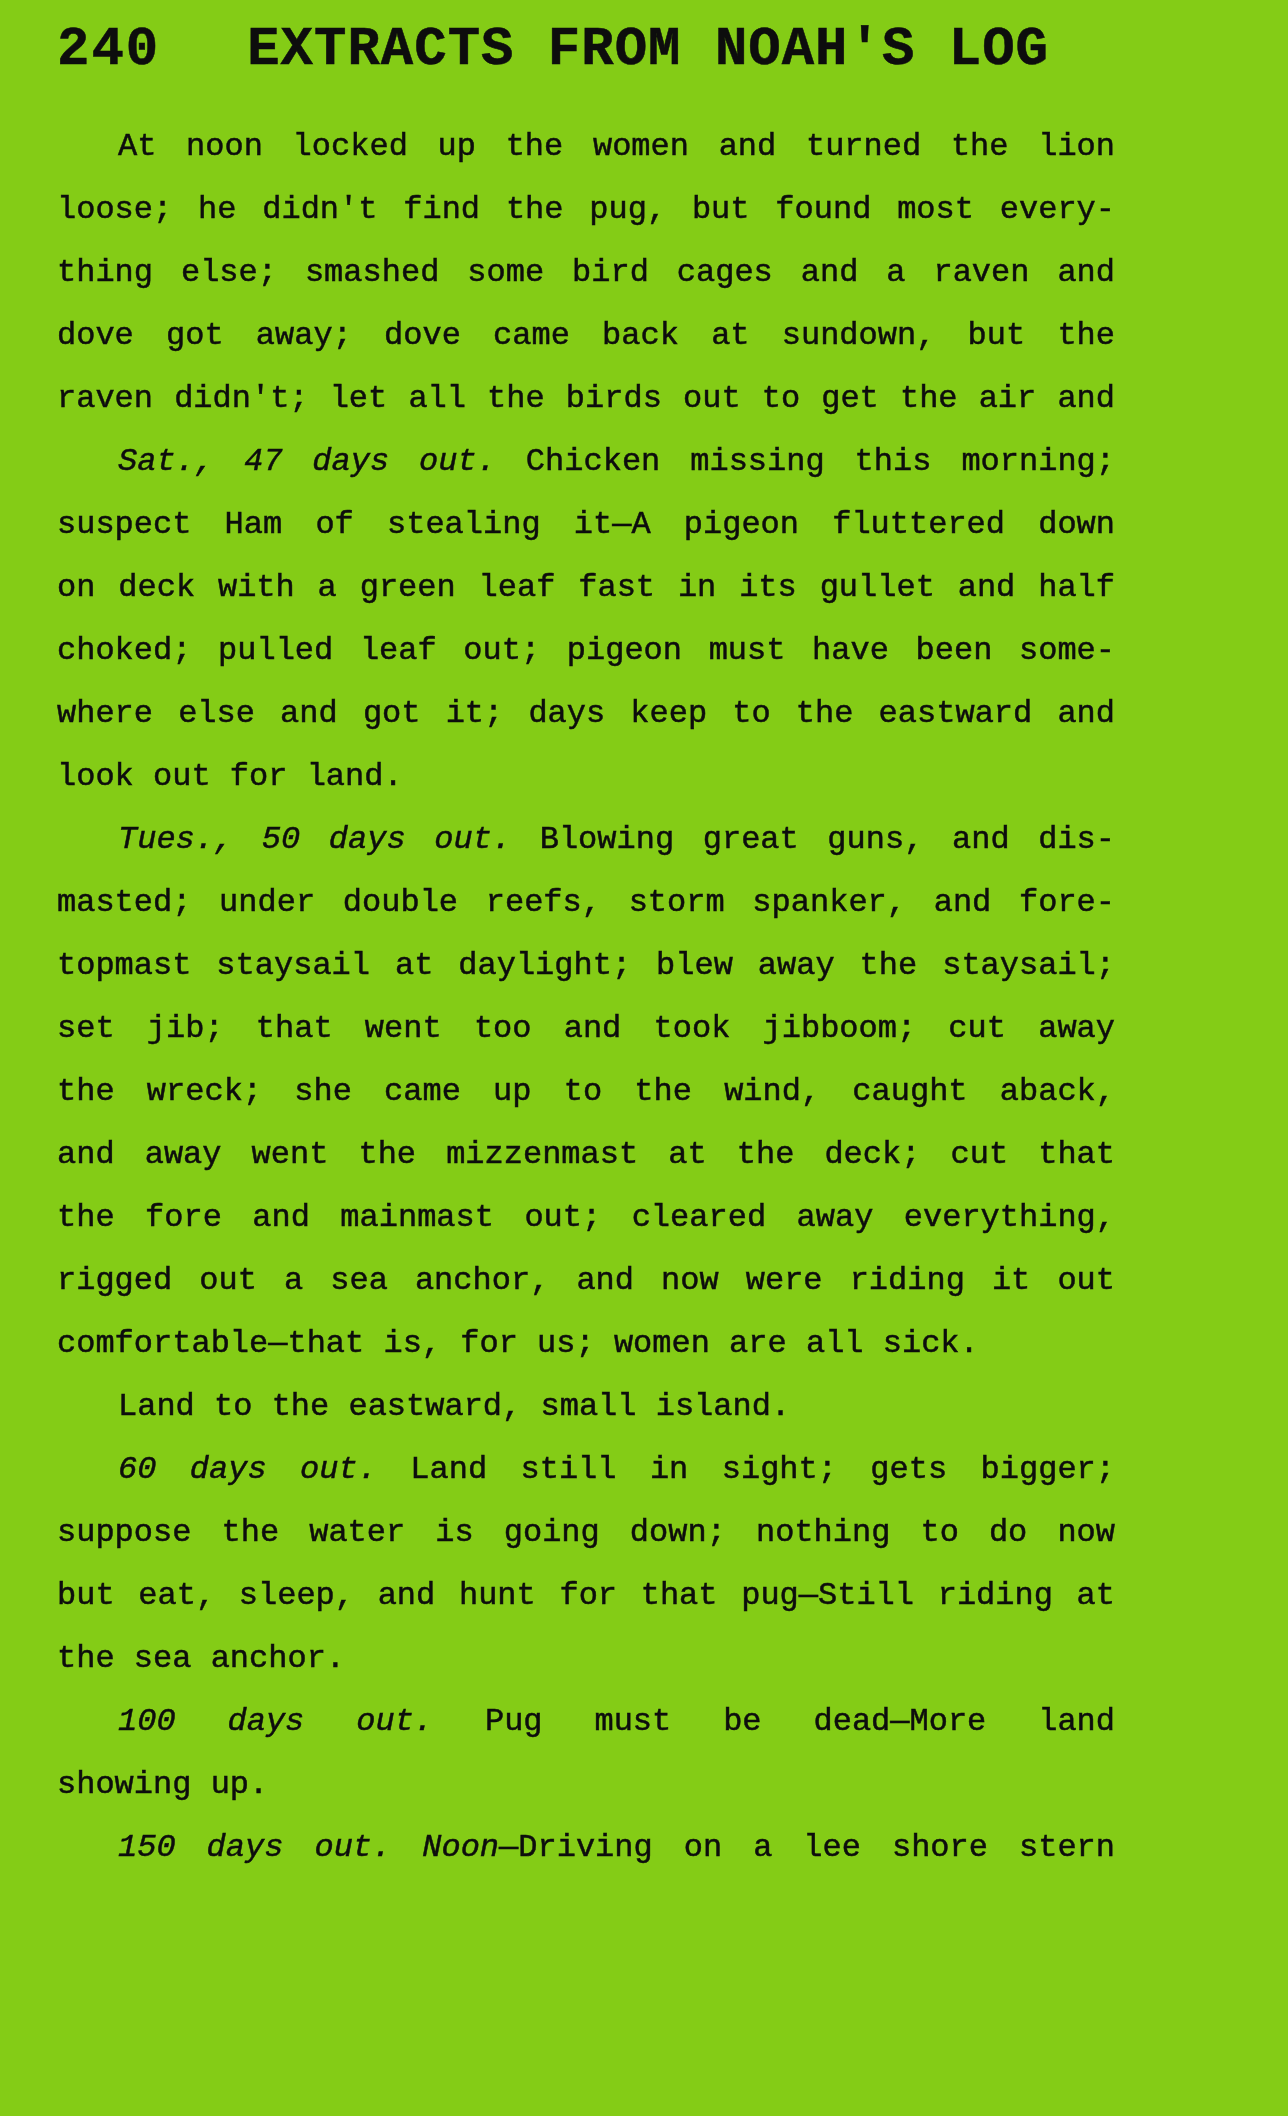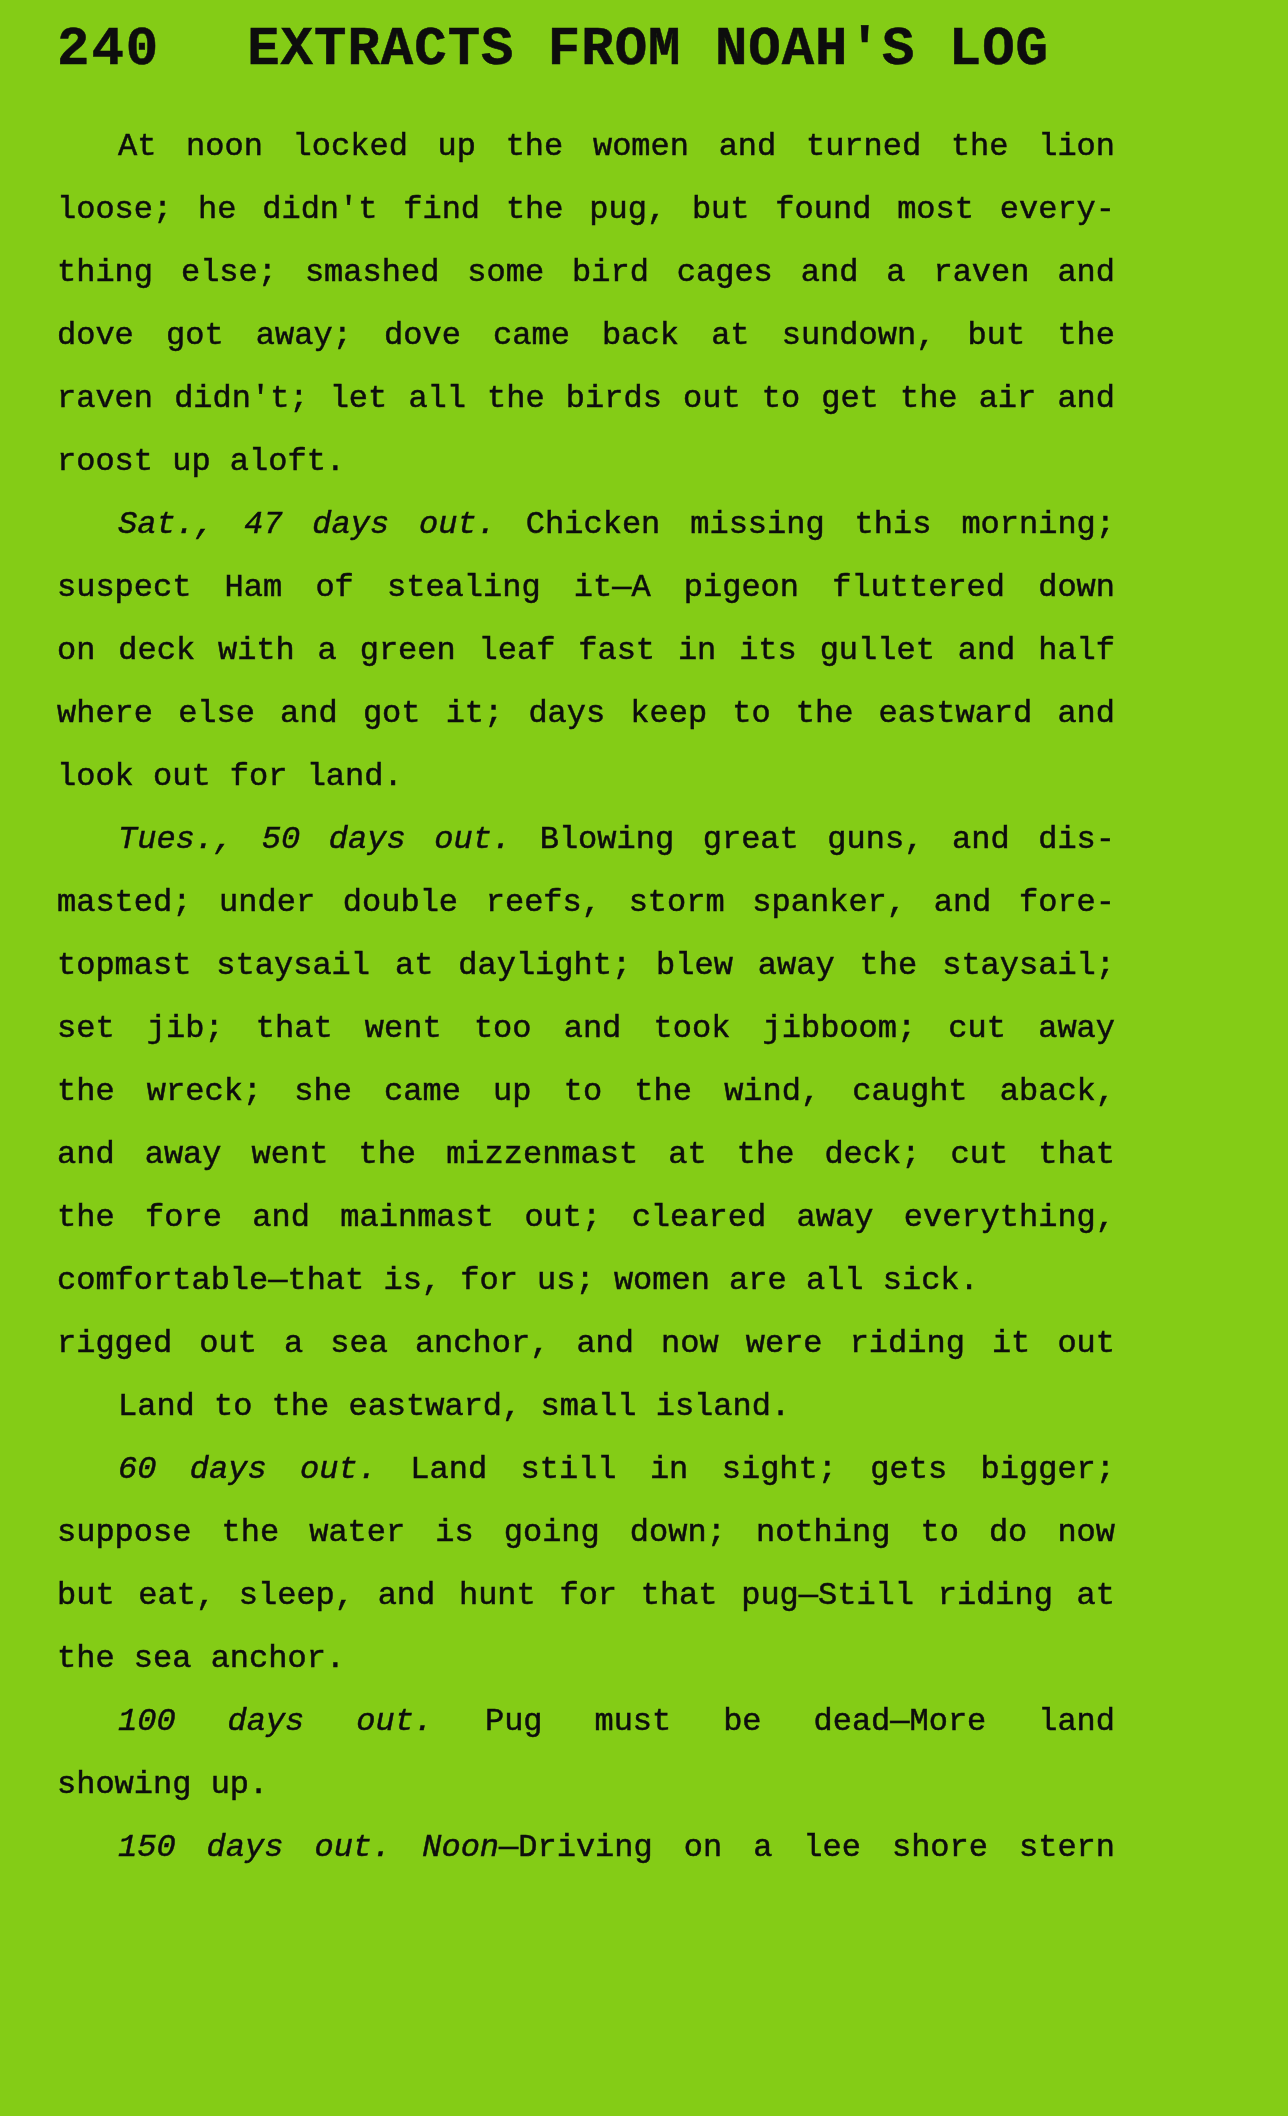--- a/index.html
+++ b/index.html
@@ -66,35 +66,35 @@
   <div class="page-header">
     <span class="page-num">240</span>
     <span class="running-title">EXTRACTS FROM NOAH'S LOG</span>
   </div>
   <div class="text-block" id="text-block">
       <div class="line indent"><span>At noon locked up the women and turned the lion</span></div>
       <div class="line"><span>loose; he didn't find the pug, but found most every-</span></div>
       <div class="line"><span>thing else; smashed some bird cages and a raven and</span></div>
       <div class="line"><span>dove got away; dove came back at sundown, but the</span></div>
       <div class="line"><span>raven didn't; let all the birds out to get the air and</span></div>
-      <div class="line para-end"><span>roost up aloft.</span></div>
       <div class="line indent"><span class="lead-italic">Sat., 47 days out.</span><span> Chicken missing this morning;</span></div>
       <div class="line"><span>suspect Ham of stealing it—A pigeon fluttered down</span></div>
       <div class="line"><span>on deck with a green leaf fast in its gullet and half</span></div>
+      <div class="line"><span>choked; pulled leaf out; pigeon must have been some-</span></div>
       <div class="line"><span>where else and got it; days keep to the eastward and</span></div>
       <div class="line para-end"><span>look out for land.</span></div>
       <div class="line indent"><span class="lead-italic">Tues., 50 days out.</span><span> Blowing great guns, and dis-</span></div>
       <div class="line"><span>masted; under double reefs, storm spanker, and fore-</span></div>
       <div class="line"><span>topmast staysail at daylight; blew away the staysail;</span></div>
       <div class="line"><span>set jib; that went too and took jibboom; cut away</span></div>
       <div class="line"><span>the wreck; she came up to the wind, caught aback,</span></div>
       <div class="line"><span>and away went the mizzenmast at the deck; cut that</span></div>
       <div class="line"><span>the fore and mainmast out; cleared away everything,</span></div>
+      <div class="line"><span>rigged out a sea anchor, and now were riding it out</span></div>
       <div class="line para-end"><span>comfortable—that is, for us; women are all sick.</span></div>
-      <div class="line"><span>rigged out a sea anchor, and now were riding it out</span></div>
       <div class="line indent para-end"><span>Land to the eastward, small island.</span></div>
       <div class="line indent"><span class="lead-italic">60 days out.</span><span> Land still in sight; gets bigger;</span></div>
       <div class="line"><span>suppose the water is going down; nothing to do now</span></div>
       <div class="line"><span>but eat, sleep, and hunt for that pug—Still riding at</span></div>
       <div class="line para-end"><span>the sea anchor.</span></div>
       <div class="line indent"><span class="lead-italic">100 days out.</span><span> Pug must be dead—More land</span></div>
       <div class="line para-end"><span>showing up.</span></div>
       <div class="line indent"><span class="lead-italic">150 days out. Noon</span><span>—Driving on a lee shore stern</span></div>
     </div>
 </div>

